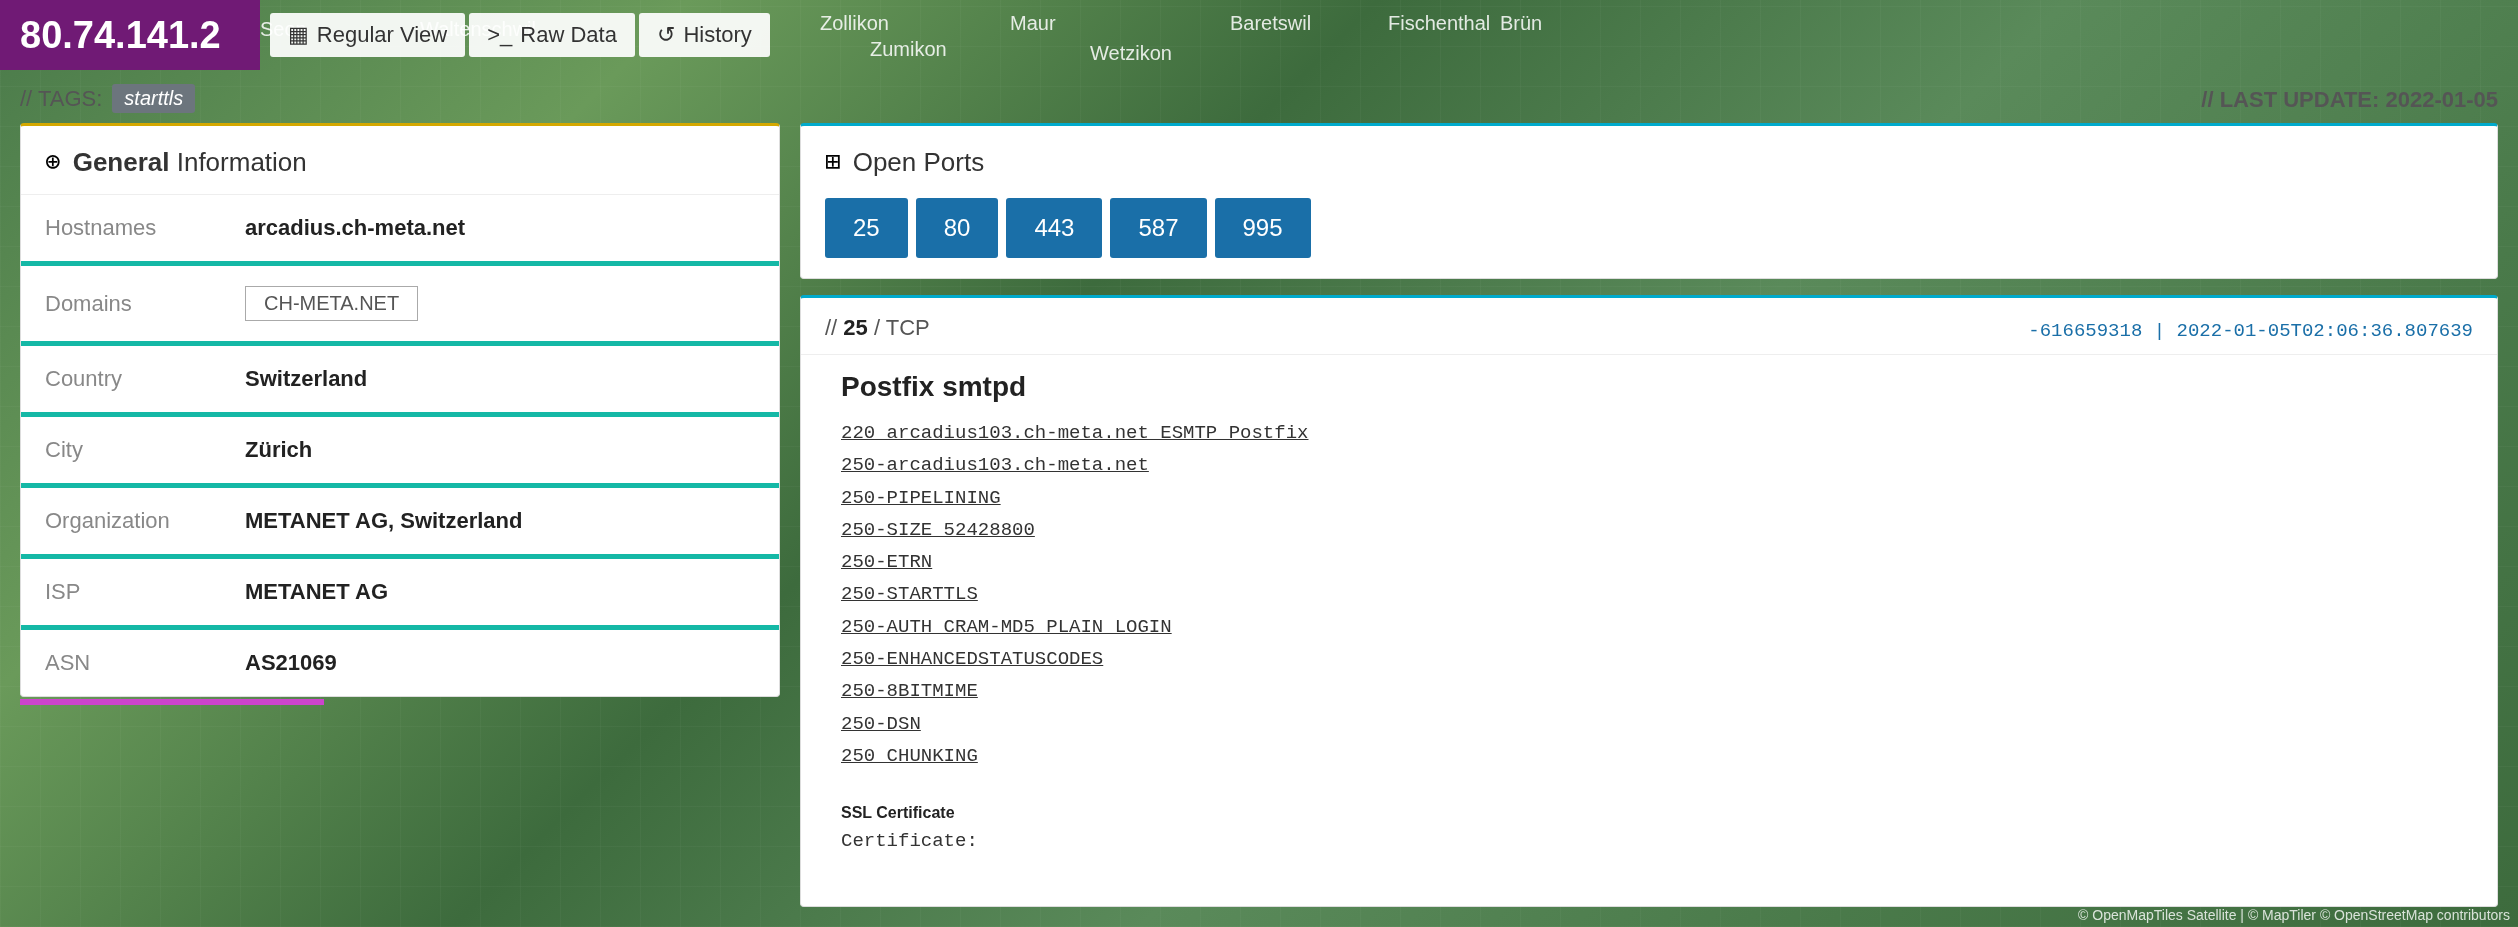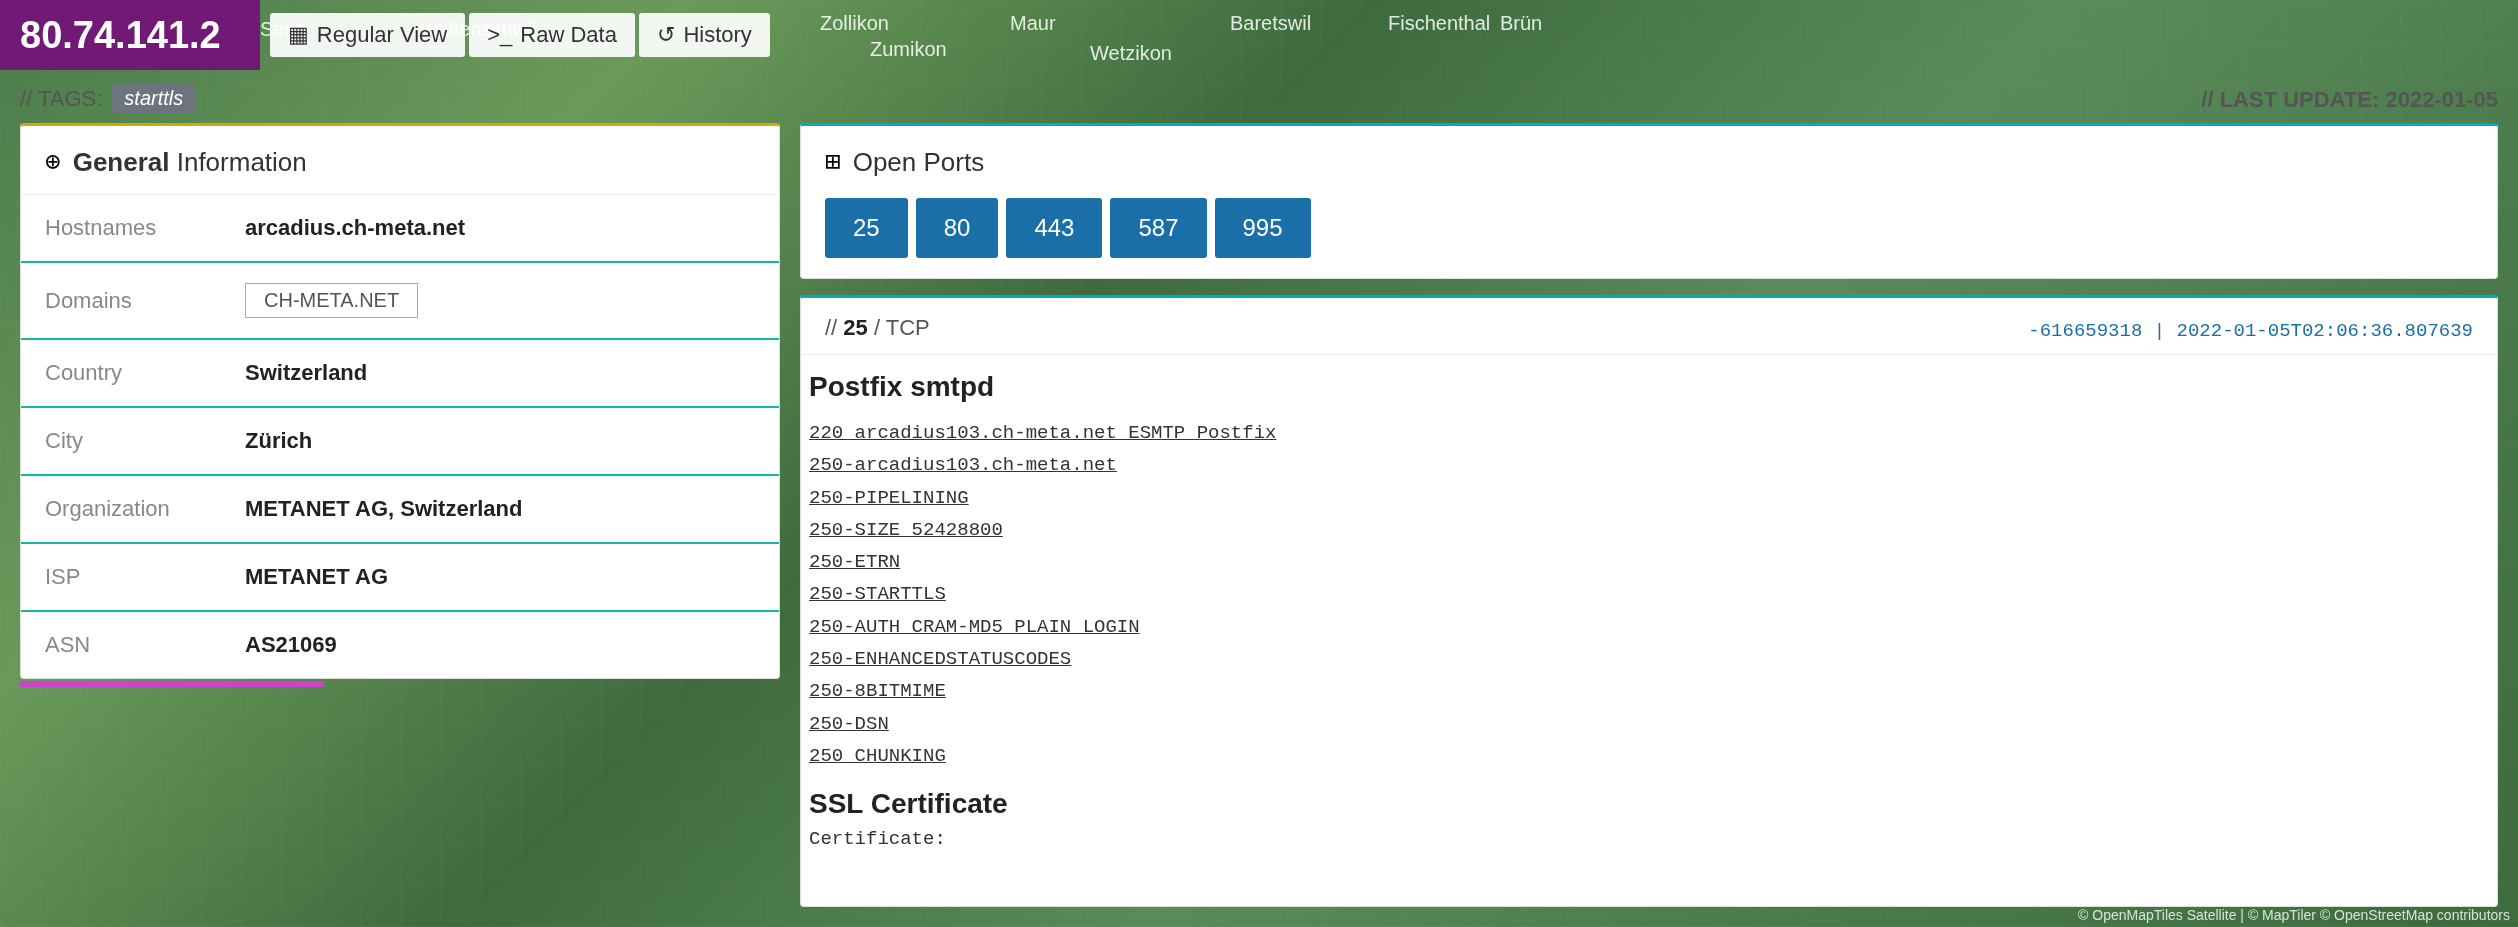--- a/index.html
+++ b/index.html
@@ -194,21 +194,21 @@
 
     
     .info-table {
       width: 100%;
     }
 
     .info-row {
       display: flex;
       align-items: center;
       padding: 20px 24px;
-      border-bottom: 2px solid #14b8a6;
+      border-bottom: 5px solid #14b8a6;
     }
 
     .info-row:last-child { border-bottom: none; }
 
     .info-label {
       flex: 0 0 200px;
       font-size: 22px;
       font-family: Arial, sans-serif;
       color: #888;
     }
@@ -316,46 +316,46 @@
     .tcp-title strong { color: #222; font-weight: bold; }
 
     .tcp-meta {
       font-size: 19px;
       font-family: 'Courier New', monospace;
       color: #1a6fa8;
       margin-top: 6px;
     }
 
     .tcp-body {
-      padding: 16px 8px;
+      padding: 16px 40px;
     }
 
     .service-name {
       font-size: 28px;
       font-family: Arial, sans-serif;
       font-weight: bold;
       color: #222;
       margin-bottom: 14px;
     }
 
     .service-data {
       font-size: 19px;
       font-family: 'Courier New', monospace;
       color: #333;
       line-height: 1.7;
       white-space: pre;
       text-decoration: underline;
     }
 
     .ssl-title {
-      font-size: 28px;
+      font-size: 16px;
       font-family: Arial, sans-serif;
       font-weight: bold;
       color: #222;
-      margin-top: 16px;
+      margin-top: 32px;
       margin-bottom: 8px;
     }
 
     .ssl-data {
       font-size: 19px;
       font-family: 'Courier New', monospace;
       color: #333;
     }
 
     

